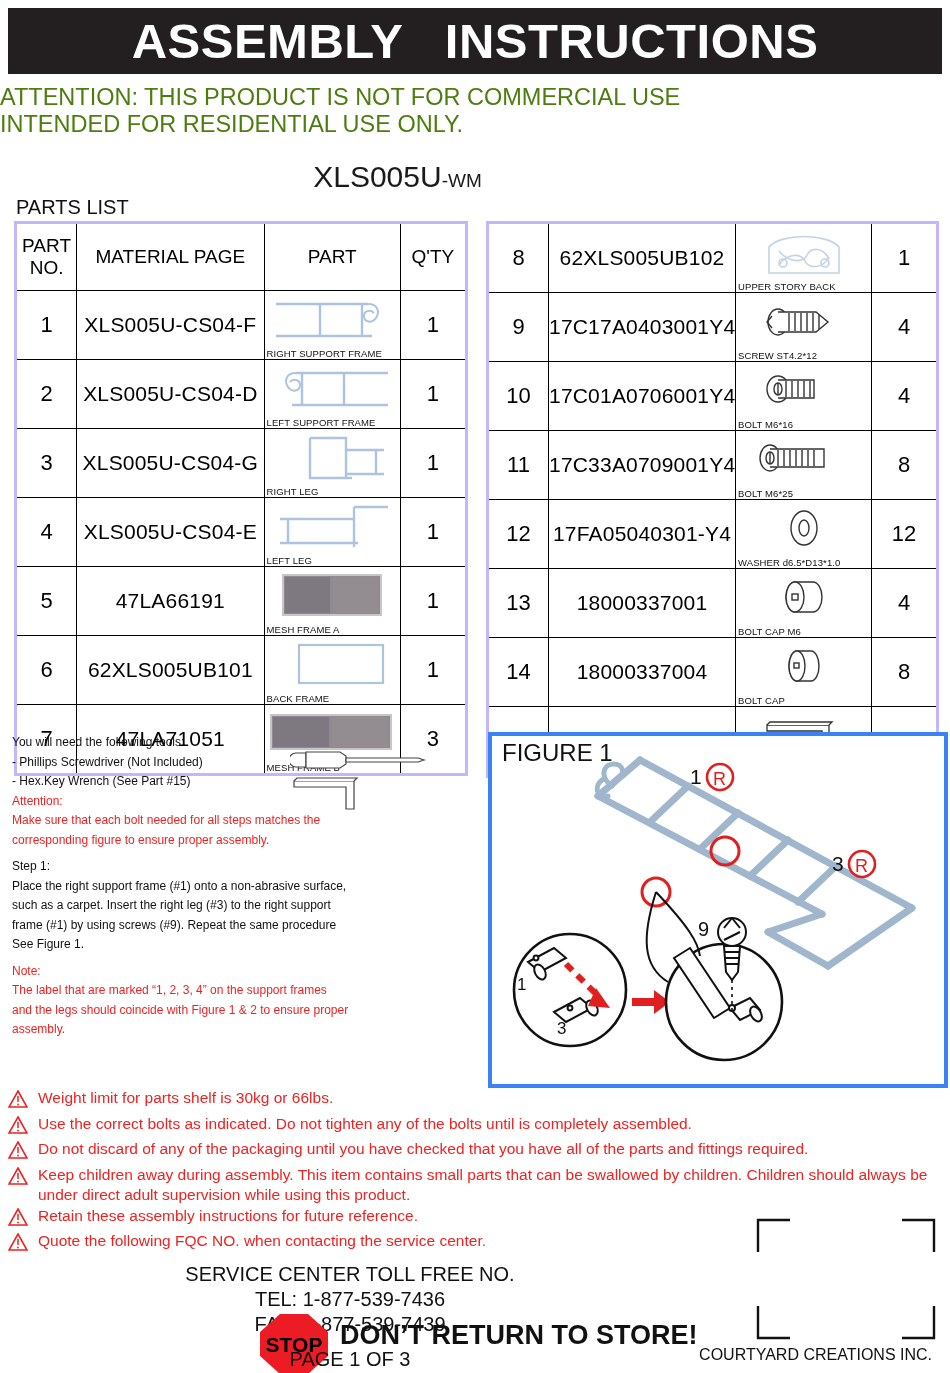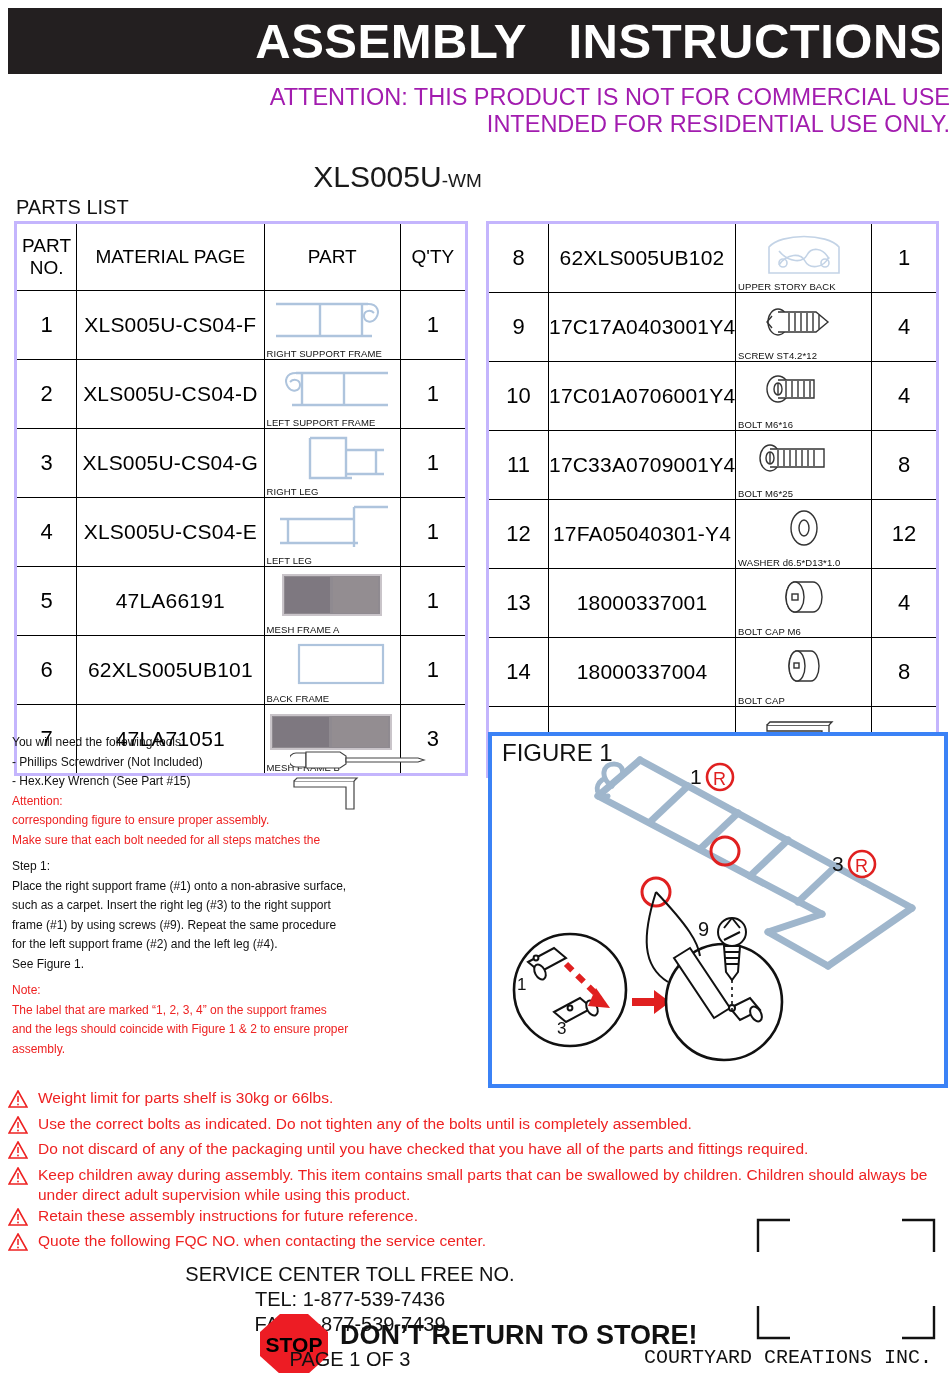--- a/index.html
+++ b/index.html
@@ -3,29 +3,29 @@
 <meta charset="utf-8">
 <style>
   html,body{margin:0;padding:0;background:#fff;}
   body{
     width:950px;height:1373px;position:relative;overflow:hidden;
     font-family:"Liberation Sans", sans-serif;color:#000;
   }
   
   .title-bar{
     position:absolute;left:8px;top:8px;width:934px;height:66px;
-    background:#231f20;display:flex;align-items:center;justify-content:flex-end;
+    background:#231f20;display:flex;align-items:center;justify-content:center;
   }
   .title-bar span{
     color:#fff;font-size:49px;font-weight:bold;letter-spacing:0.5px;
     white-space:pre;
   }
   .attn{
-    position:absolute;left:0;top:84px;width:950px;text-align:right;
-    color:#a21caf;font-size:23.5px;line-height:27px;
+    position:absolute;left:0;top:84px;width:950px;text-align:left;
+    color:#4d7c0f;font-size:23.5px;line-height:27px;
   }
   .model{
     position:absolute;left:0;top:160px;width:795px;text-align:center;
     font-size:30px;color:#1a1a1a;
   }
   .model .suffix{font-size:19px;}
   .parts-list-label{
     position:absolute;left:16px;top:196px;font-size:20px;color:#111;
   }
 
@@ -88,21 +88,21 @@
   .wicon{width:30px;flex:0 0 30px;padding-top:2px;}
   .wtext{flex:1;}
   .svc{position:absolute;left:0;top:0;width:700px;text-align:center;font-size:20px;line-height:25px;color:#111;}
   .dont{
     position:absolute;left:340px;top:1320px;font-size:27px;font-weight:bold;color:#111;
   }
   .pageno{
     position:absolute;left:0;top:1348px;width:700px;text-align:center;font-size:20px;color:#111;
   }
   .company{
-    position:absolute;right:18px;top:1346px;font-size:20px;color:#111;font-family:Liberation Mono, monospace;
+    position:absolute;right:18px;top:1346px;font-size:16px;color:#111;
   }
   .stopsign{position:absolute;left:258px;top:1312px;}
   .cropmarks{position:absolute;left:756px;top:1218px;}
 </style>
 </head>
 <body>
 
 <div class="title-bar">
   <span>ASSEMBLY   INSTRUCTIONS</span>
 </div>
@@ -435,28 +435,27 @@
       <g fill="#fff" stroke="#444" stroke-width="1.2">
         <path d="M4 34 h60 v28 h-8 V40 H4 z"></path>
         <path d="M4 34 l3 -3 h60 l-3 3"></path>
       </g>
     </svg>
   </div>
   <p>You will need the following tools:</p>
   <p>- Phillips Screwdriver (Not Included)</p>
   <p>- Hex.Key Wrench (See Part #15)</p>
   <p class="red">Attention:</p>
+  <p class="red">Make sure that each bolt needed for all steps matches the</p>
   <p class="red">corresponding figure to ensure proper assembly.</p>
-  <p class="red">Make sure that each bolt needed for all steps matches the</p>
   <div class="gap"></div>
   <p>Step 1:</p>
   <p>Place the right support frame (#1) onto a non-abrasive surface,</p>
   <p>such as a carpet. Insert the right leg (#3) to the right support</p>
   <p>frame (#1) by using screws (#9). Repeat the same procedure</p>
-  <p>for the left support frame (#2) and the left leg (#4).</p>
   <p>See Figure 1.</p>
   <div class="gap"></div>
   <p class="red">Note:</p>
   <p class="red">The label that are marked “1, 2, 3, 4” on the support frames</p>
   <p class="red">and the legs should coincide with Figure 1 &amp; 2 to ensure proper</p>
   <p class="red">assembly.</p>
 </div>
 
 <div class="figbox">
   <div class="figlabel">FIGURE 1</div>

